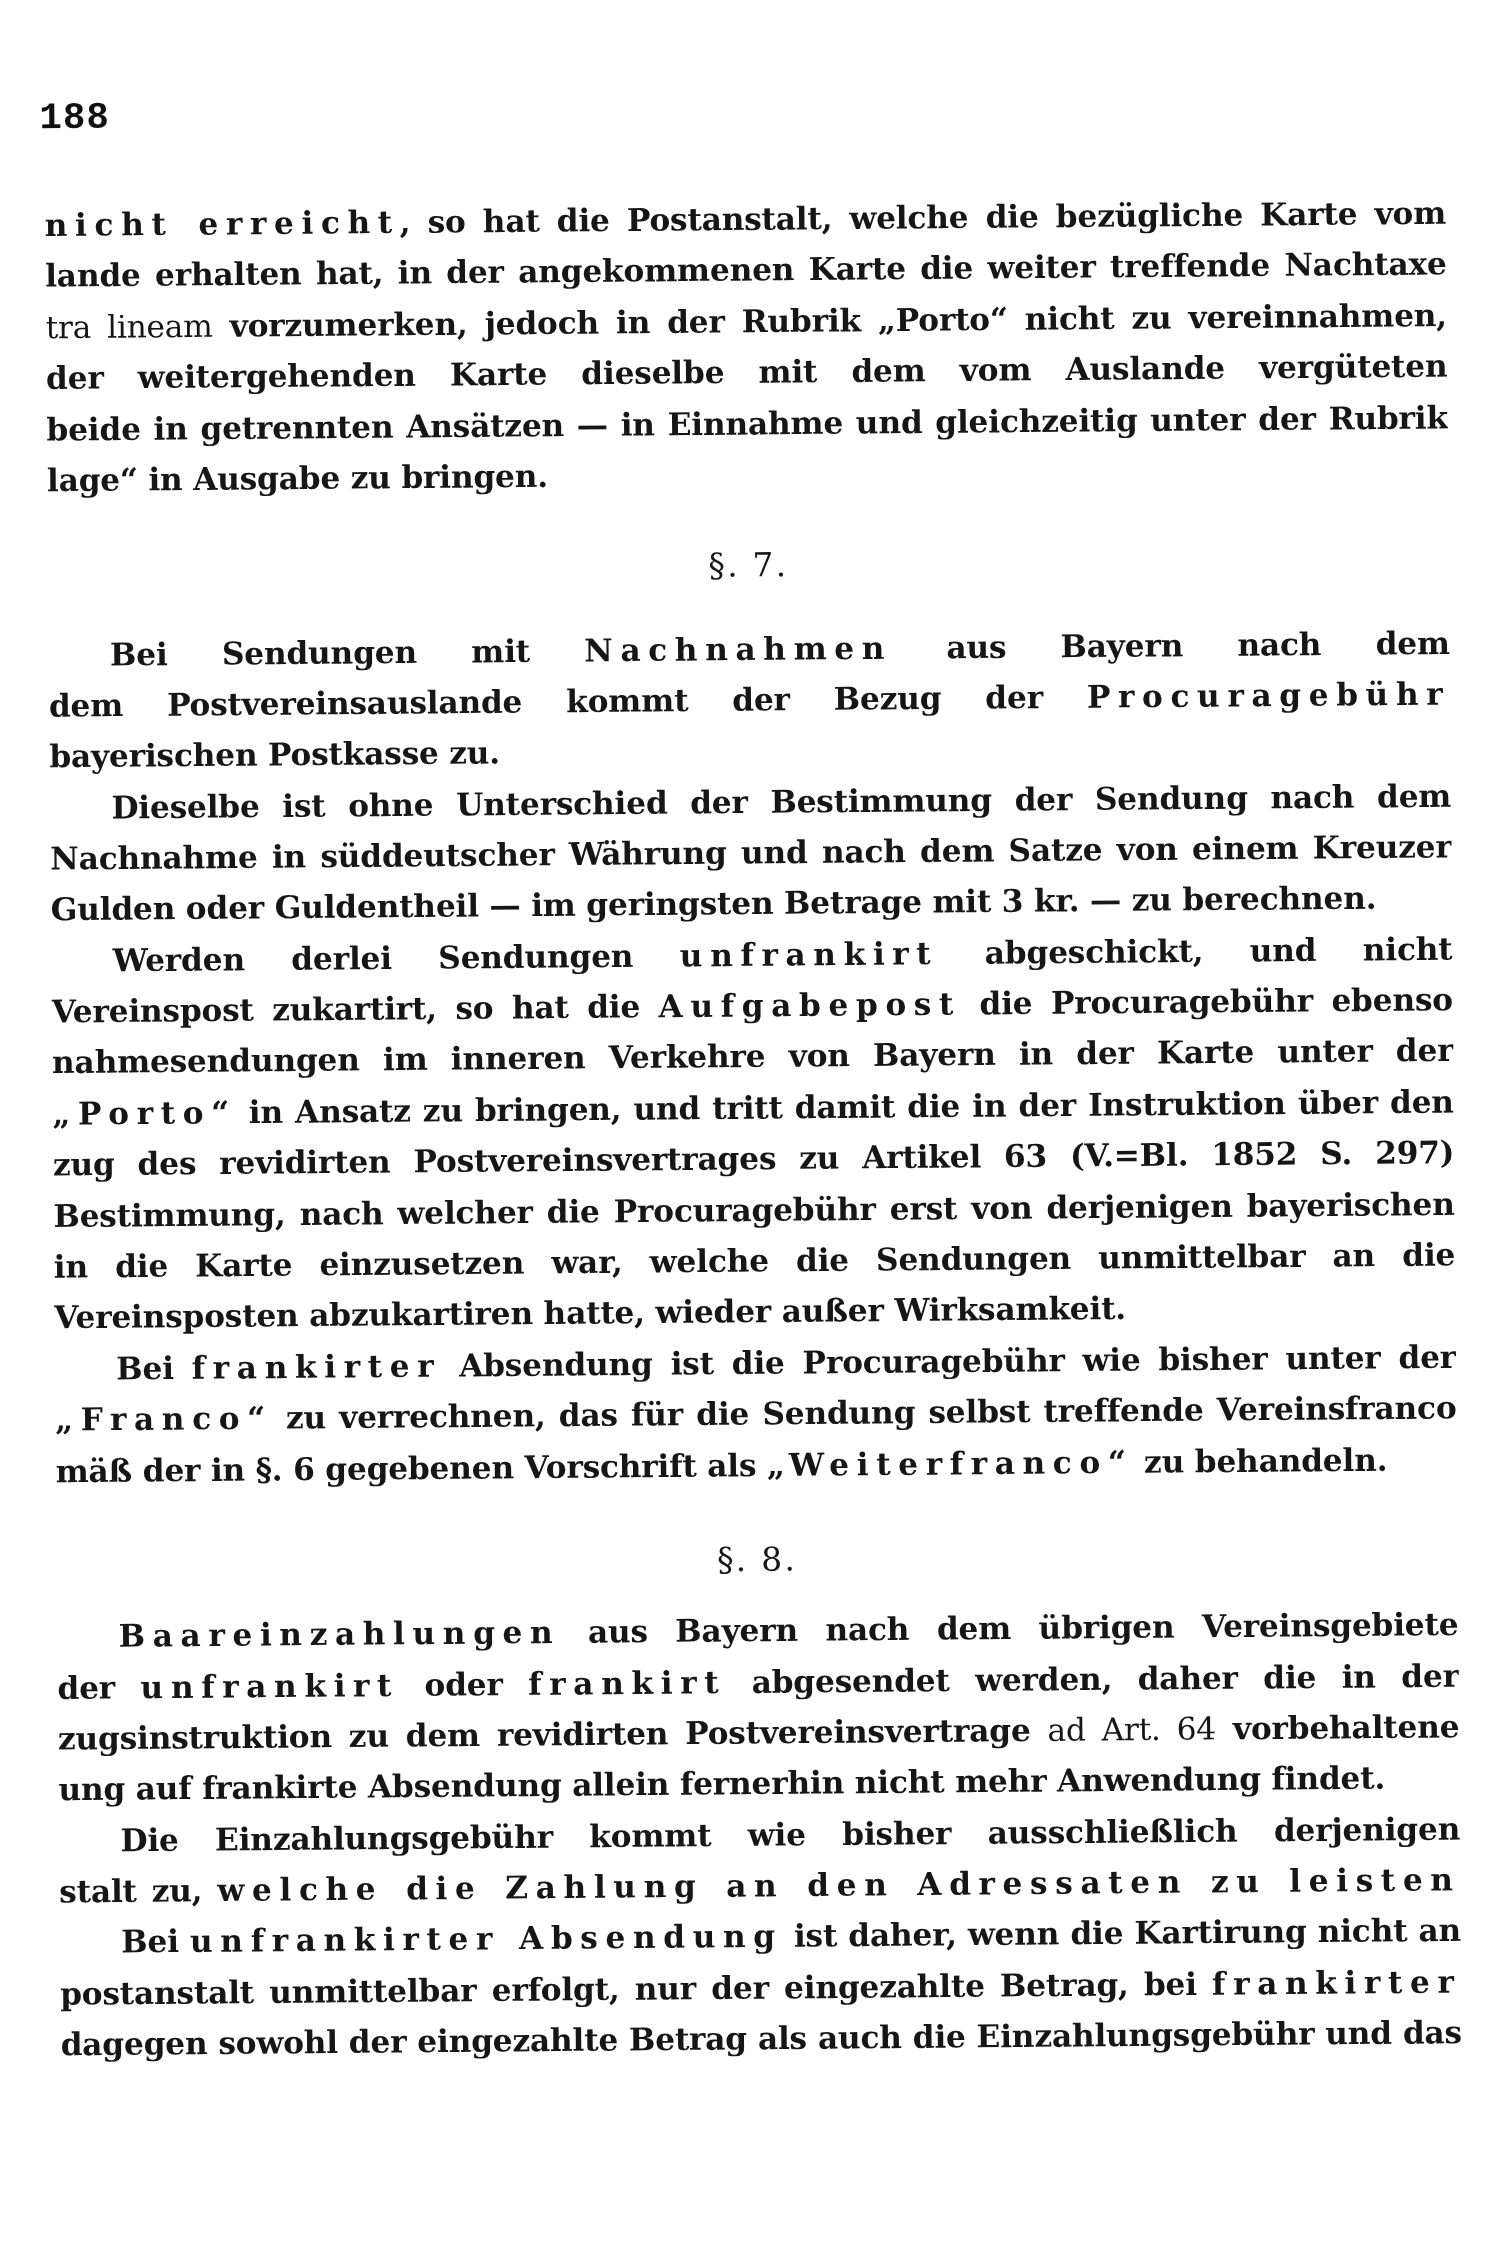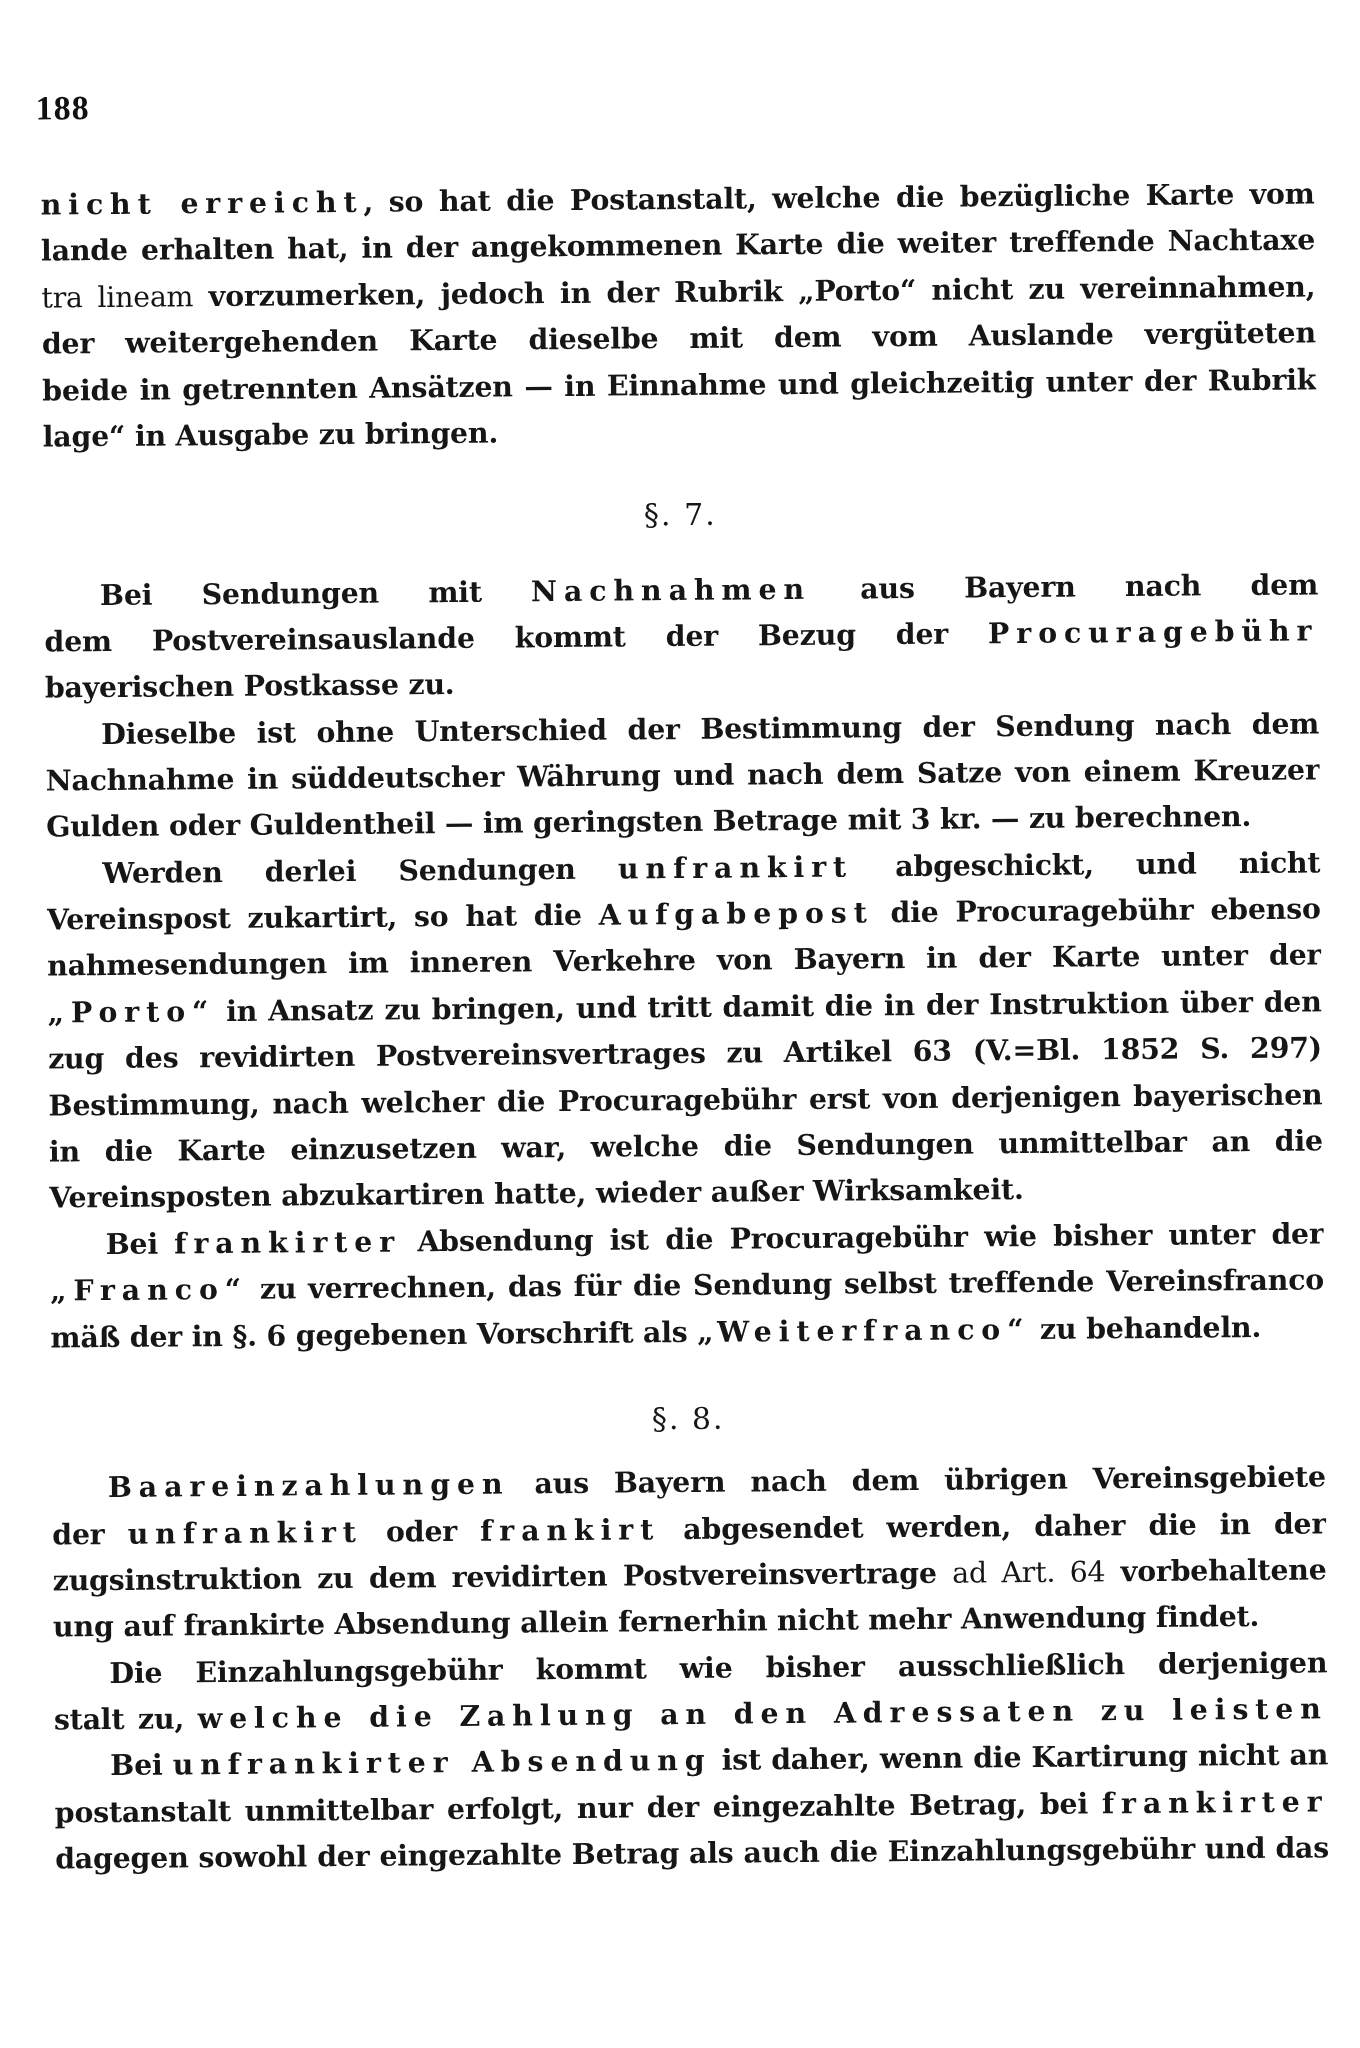--- a/index.html
+++ b/index.html
@@ -12,21 +12,21 @@
     font-family:"DejaVu Serif",serif;
   }
   #page{
     position:absolute;inset:0;
     background:#ffffff;
     transform:rotate(-0.5deg);
     transform-origin:50% 40%;
   }
   #pagenum{
     position:absolute;left:42px;top:84px;
-    font-family:Liberation Serif, serif;
+    font-family:Liberation Mono, monospace;
     font-weight:700;font-size:34px;color:#111;
     letter-spacing:1px;
   }
   #text-area{
     position:absolute;left:46px;top:0;width:1274px;
     padding-top:176px;
     font-family:"DejaVu Serif",serif;
     font-weight:700;
     font-size:28.5px;
     color:#161616;

